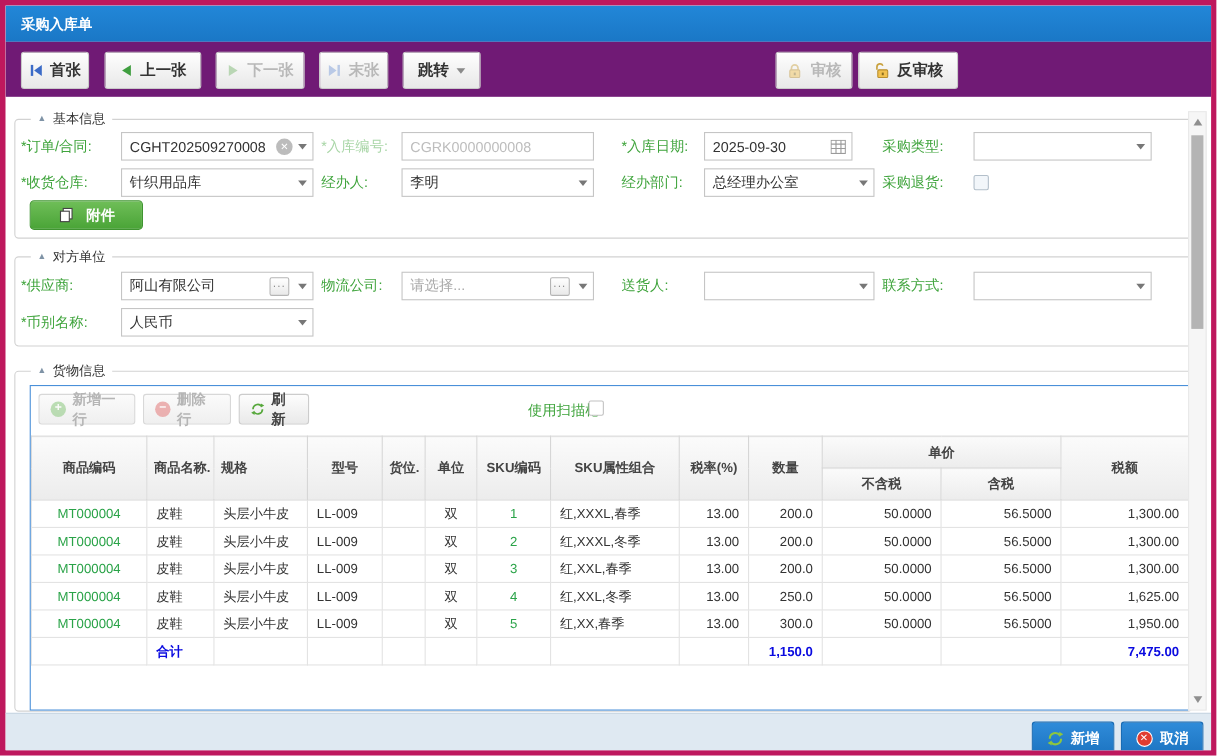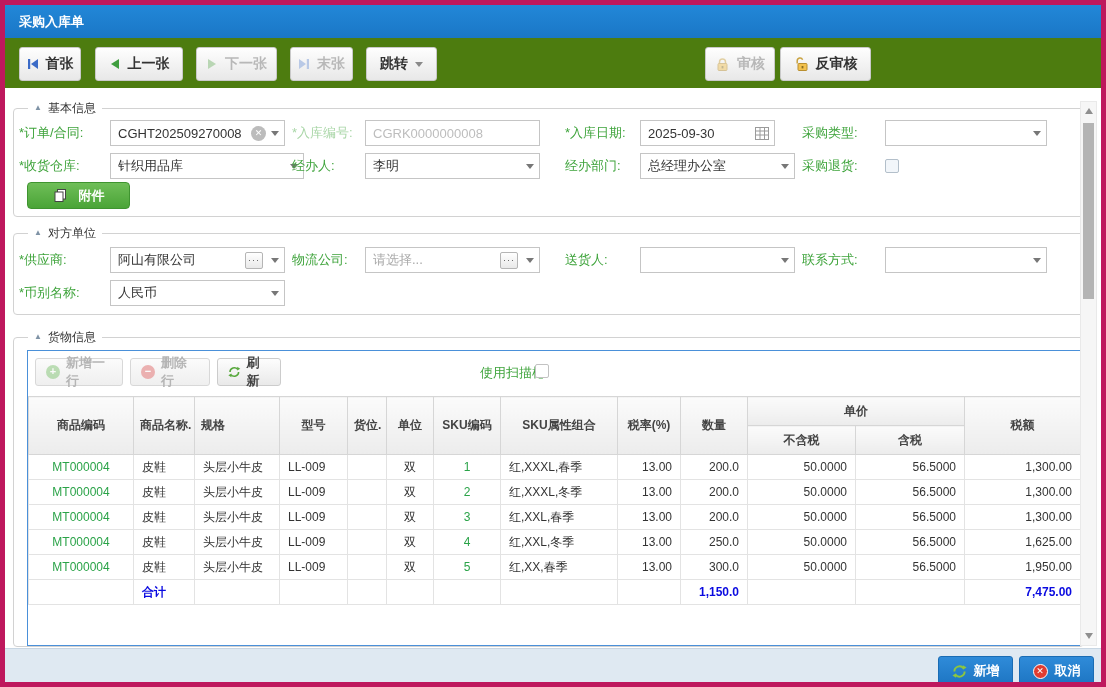--- a/index.html
+++ b/index.html
@@ -5,21 +5,21 @@
   * { margin:0; padding:0; box-sizing:border-box; }
   body { font-family:"Liberation Sans","DejaVu Sans",sans-serif; background:#fff; }
   .window { position:relative; width:1106px; height:687px; background:#fff; overflow:hidden; border:5px solid #be185d; }
 
   
   .titlebar { position:absolute; top:0; left:0; right:0; height:33px;
     background:linear-gradient(#2287d8,#1a77c6); color:#fff; font-size:13px; font-weight:bold;
     line-height:33px; padding-left:14px; }
 
   
-  .toolbar { position:absolute; top:33px; left:0; right:0; height:50px; background:#4d7c0f; }
+  .toolbar { position:absolute; top:33px; left:0; right:0; height:50px; background:#701a75; }
   .tbtn { position:absolute; top:9px; height:34px; display:flex; align-items:center; justify-content:center;
     gap:7px; background:linear-gradient(#fefefe,#e8e8e8); border:1px solid #c9c9c9; border-radius:3px;
     font-size:14px; font-weight:bold; color:#333; cursor:pointer; }
   .tbtn.disabled { color:#b8b8b8; cursor:default; }
   .caret { width:0; height:0; border-left:4px solid transparent; border-right:4px solid transparent; border-top:5px solid #8a8a8a; }
 
   
   .fs { position:absolute; left:8px; width:1071px; border:1px solid #d2d2d2; border-radius:4px; background:#fff; }
   .fs-basic { top:103px; height:109px; }
   .fs-counter { top:228px; height:82px; }
@@ -171,21 +171,21 @@
     </div>
     <span class="lbl" style="left:788px;top:11px;">采购类型:</span>
     <div class="fld" style="left:871px;top:11px;width:162px;">
       <span class="txt"></span>
       <span class="arrow-btn">
           <span class="arrow"></span>
         </span>
     </div>
 
     <span class="lbl" style="left:5px;top:44px;">*收货仓库:</span>
-    <div class="fld" style="left:96px;top:44px;width:194px;">
+    <div class="fld" style="left:96px;top:44px;width:175px;">
       <span class="txt">针织用品库</span>
       <span class="arrow-btn">
           <span class="arrow"></span>
         </span>
     </div>
     <span class="lbl" style="left:278px;top:44px;">经办人:</span>
     <div class="fld" style="left:351px;top:44px;width:175px;">
       <span class="txt">李明</span>
       <span class="arrow-btn">
           <span class="arrow"></span>

